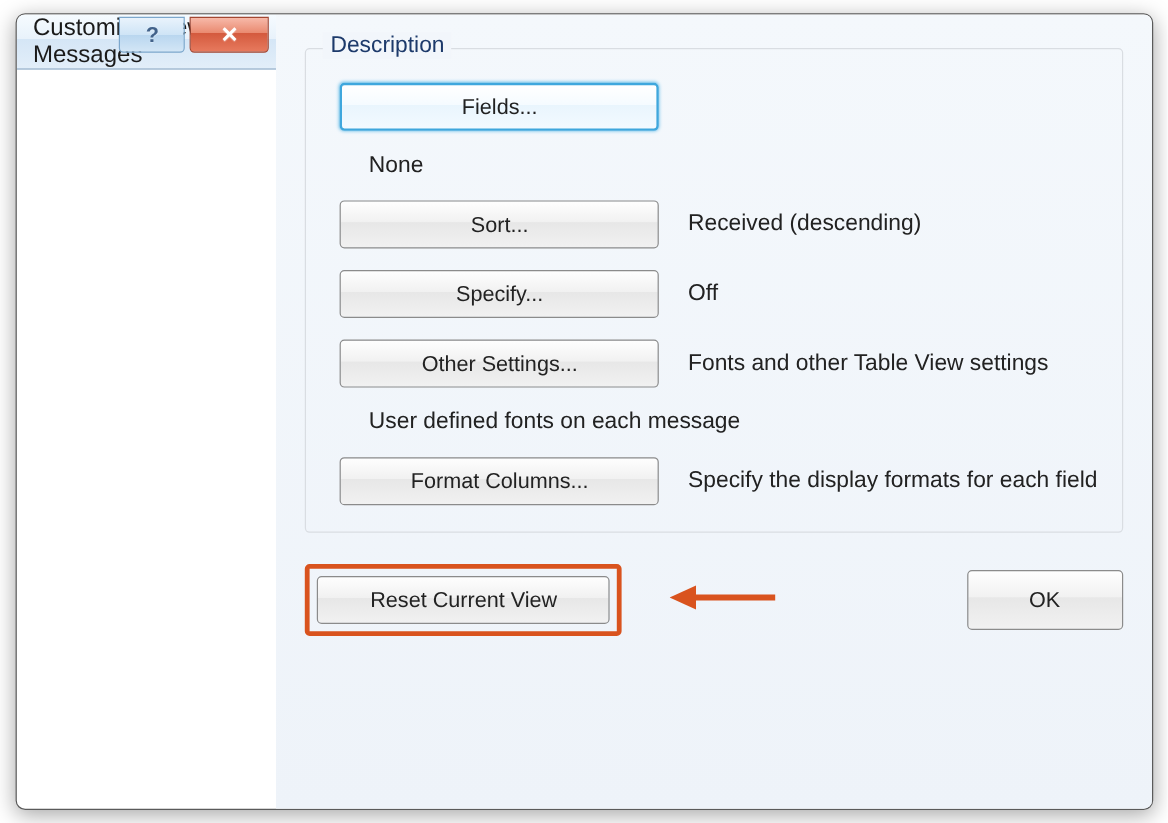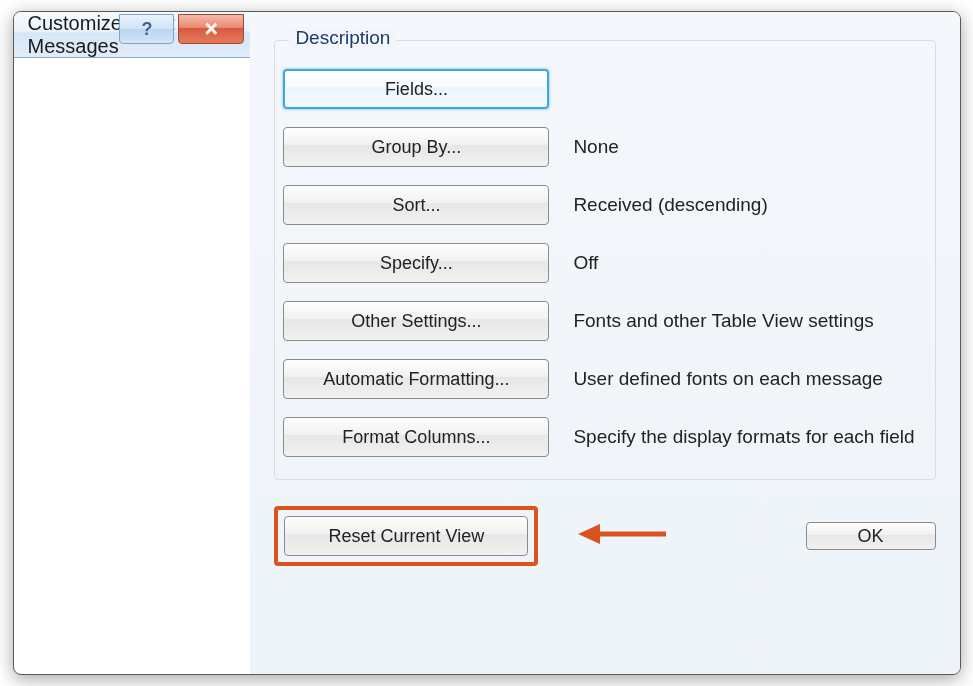--- a/index.html
+++ b/index.html
@@ -79,21 +79,21 @@
     padding: 18px 24px 20px 24px;
     display: flex;
     flex-direction: column;
     position: relative;
   }
   
   .groupbox {
     position: relative;
     border: 1px solid #d9dde2;
     border-radius: 4px;
-    padding: 28px 20px 22px 8px;
+    padding: 28px 20px 22px 28px;
     margin-top: 10px;
   }
   .groupbox-legend {
     position: absolute;
     top: -14px;
     left: 14px;
     background: #f2f6fb;
     padding: 0 6px;
     color: #1d3a6b;
     font-size: 19px;
@@ -146,21 +146,21 @@
     width: 244px;
     height: 40px;
   }
   .arrow {
     margin-left: 40px;
     color: #d9531e;
   }
   .spacer { flex: 1; }
   .btn.small {
     width: 130px;
-    height: 28px;
+    height: 50px;
     margin-left: 18px;
   }
 </style>
 </head>
 <body>
 
 <div class="dialog-wrap">
 
   <div class="titlebar">
     <div class="title">Customize View: Messages</div>
@@ -177,41 +177,39 @@
   <div class="dialog-body">
 
     <div class="groupbox">
       <div class="groupbox-legend">Description</div>
 
       <div class="row">
         <button class="btn focused">Fields...</button>
       </div>
 
       <div class="row">
-        <button class="btn">Group By...</button>
         <div class="desc">None</div>
       </div>
 
       <div class="row">
         <button class="btn">Sort...</button>
         <div class="desc">Received (descending)</div>
       </div>
 
       <div class="row">
         <button class="btn">Specify...</button>
         <div class="desc">Off</div>
       </div>
 
       <div class="row">
         <button class="btn">Other Settings...</button>
         <div class="desc">Fonts and other Table View settings</div>
       </div>
 
       <div class="row">
-        <button class="btn">Automatic Formatting...</button>
         <div class="desc">User defined fonts on each message</div>
       </div>
 
       <div class="row">
         <button class="btn">Format Columns...</button>
         <div class="desc">Specify the display formats for each field</div>
       </div>
     </div>
 
     <div class="bottom-row">

